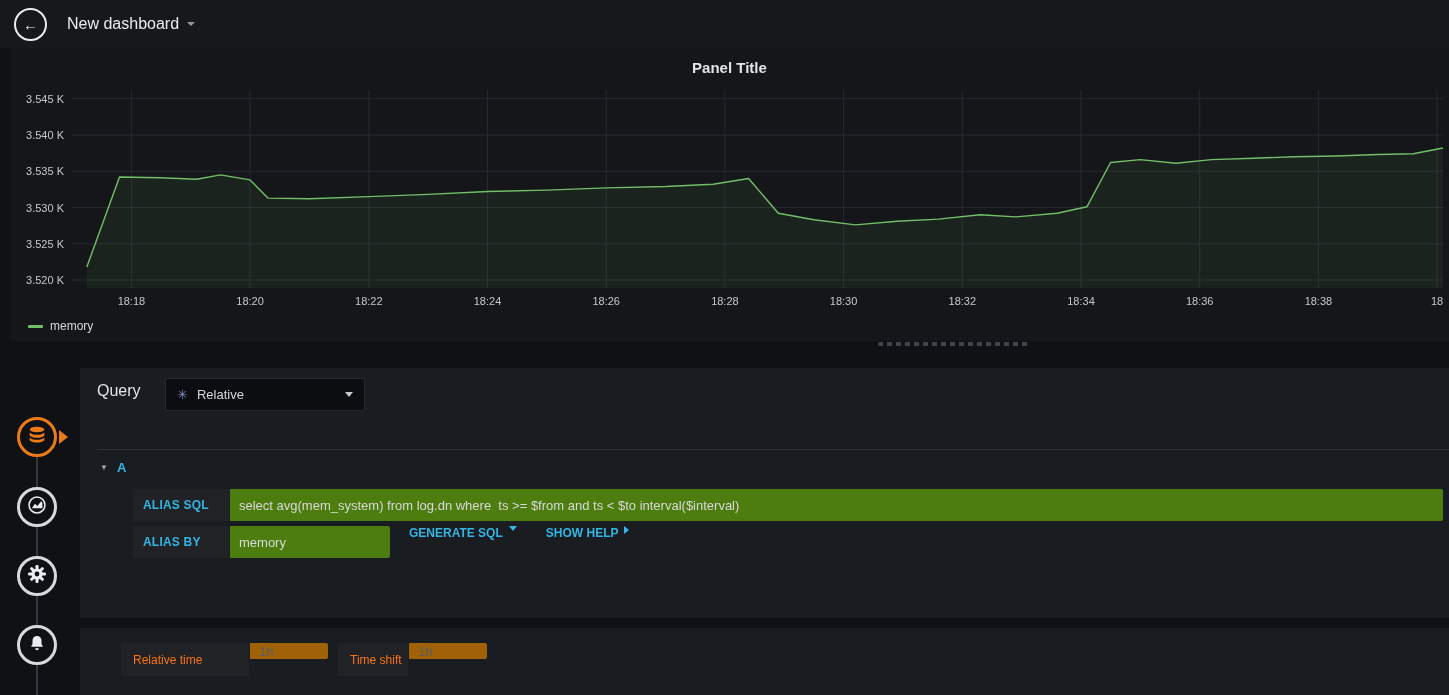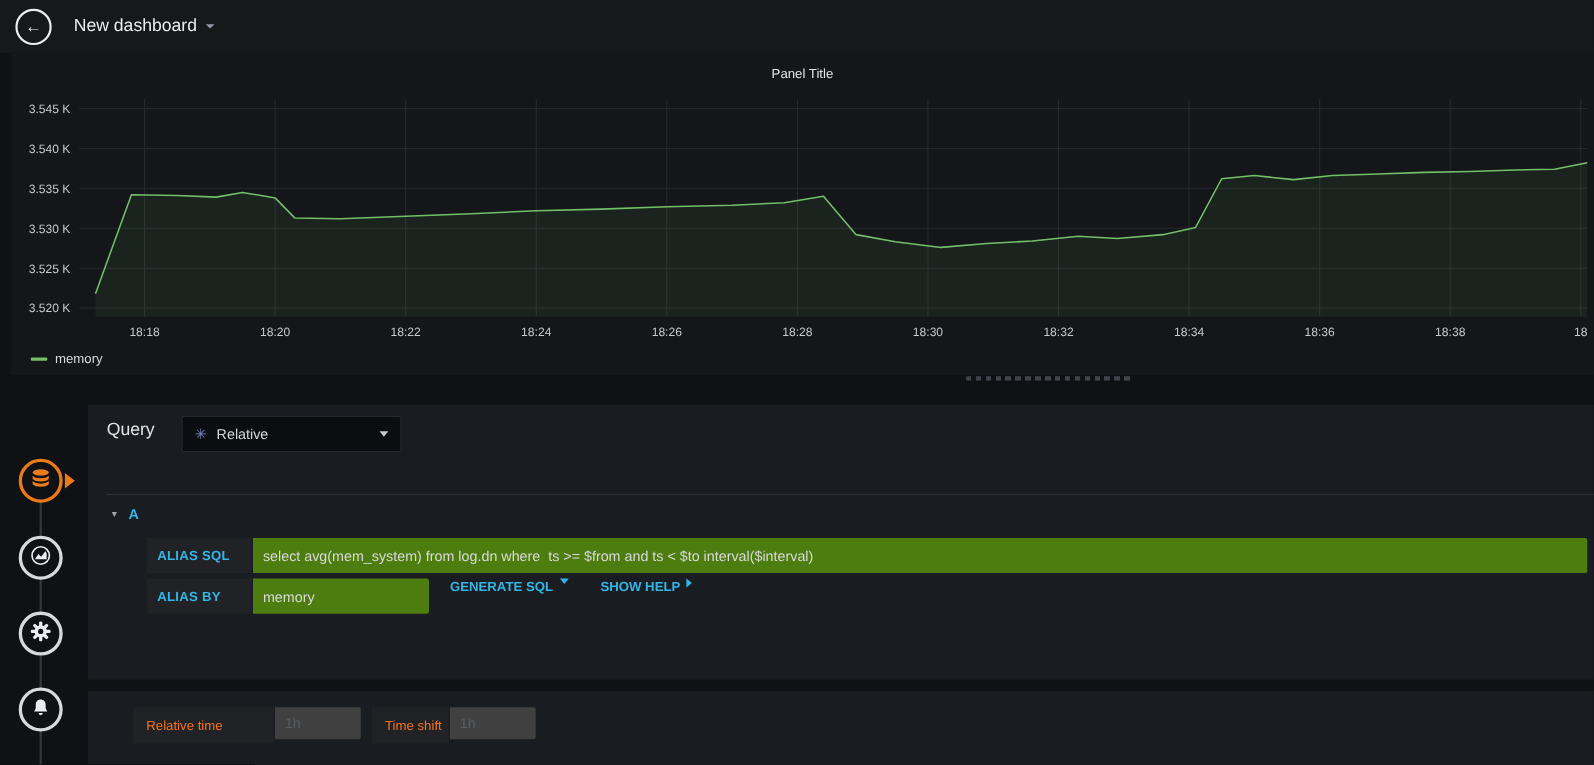--- a/index.html
+++ b/index.html
@@ -9,21 +9,21 @@
 
   
   .topnav { position:absolute; left:0; top:0; width:1449px; height:48px; background:#161819; display:flex; align-items:center; }
   .back-btn { margin-left:14px; width:33px; height:33px; border:2px solid #e9edf2; border-radius:50%;
               display:flex; align-items:center; justify-content:center; color:#e9edf2; font-size:15px; cursor:pointer; }
   .nav-title { margin-left:20px; color:#e9edf2; font-size:16px; font-weight:500; display:flex; align-items:center; gap:8px; cursor:pointer; }
   .caret-sm { width:0; height:0; border-left:4px solid transparent; border-right:4px solid transparent; border-top:4px solid #9299a1; }
 
   
   .graph-panel { position:absolute; left:10px; top:48px; width:1439px; height:293px; background:#141619; }
-  .panel-title { height:30px; display:flex; align-items:center; justify-content:center; color:#e3e4e6; font-size:12px; font-weight:400; padding-top:8px; }
+  .panel-title { height:30px; display:flex; align-items:center; justify-content:center; color:#e3e4e6; font-size:15px; font-weight:700; padding-top:8px; }
   .chart-svg { position:absolute; left:0; top:30px; width:1437px; height:260px; display:block; }
   .grid { stroke:#262a30; stroke-width:1; }
   .tick { fill:#c7c8ca; font-size:11px; font-family:"Liberation Sans", sans-serif; }
   .xtick { text-anchor:middle; }
   .ytick { text-anchor:end; }
   .legend { position:absolute; left:18px; top:271px; display:flex; align-items:center; gap:7px; color:#d8d9da; font-size:12px; cursor:pointer; }
   .legend-dash { width:15px; height:3px; border-radius:1px; }
   .resize-handle { position:absolute; left:878px; top:342px; width:152px; height:4px; border-radius:2px; cursor:row-resize;
                    background:repeating-linear-gradient(90deg,#40454c 0 5px, transparent 5px 9px); }
 
@@ -68,21 +68,21 @@
   .btn-caret-right { width:0; height:0; border-top:4px solid transparent; border-bottom:4px solid transparent; border-left:5px solid #33b5e5; }
 
   .gen-sql { position:absolute; left:61px; top:206px; color:#d8d9da; font-size:12.5px; white-space:pre;
              font-family:"DejaVu Sans Mono", monospace; }
 
   .time-row { position:absolute; left:41px; top:15px; display:flex; align-items:stretch; }
   .time-label { height:33px; background:#202226; color:#f97316; font-size:12px; font-weight:500;
                 display:flex; align-items:center; padding-left:12px; }
   .lbl-relative { width:128px; }
   .lbl-shift { width:70px; }
-  .time-input { height:29px; width:78px; background:#404040; border:none; outline:none; color:#d8d9da;
+  .time-input { height:16px; width:78px; background:#a16207; border:none; outline:none; color:#d8d9da;
                 font-size:13px; padding:0 9px; margin-left:1px; border-radius:0 2px 2px 0; font-family:"Liberation Sans", sans-serif; }
   .group-gap { width:10px; }
   input::placeholder { color:#565d65; opacity:1; }
 </style>
 </head>
 <body>
 
 <div class="page">
 
   <header class="topnav">

